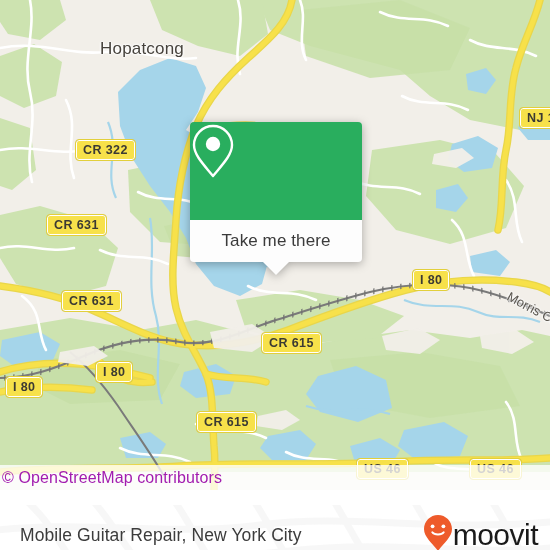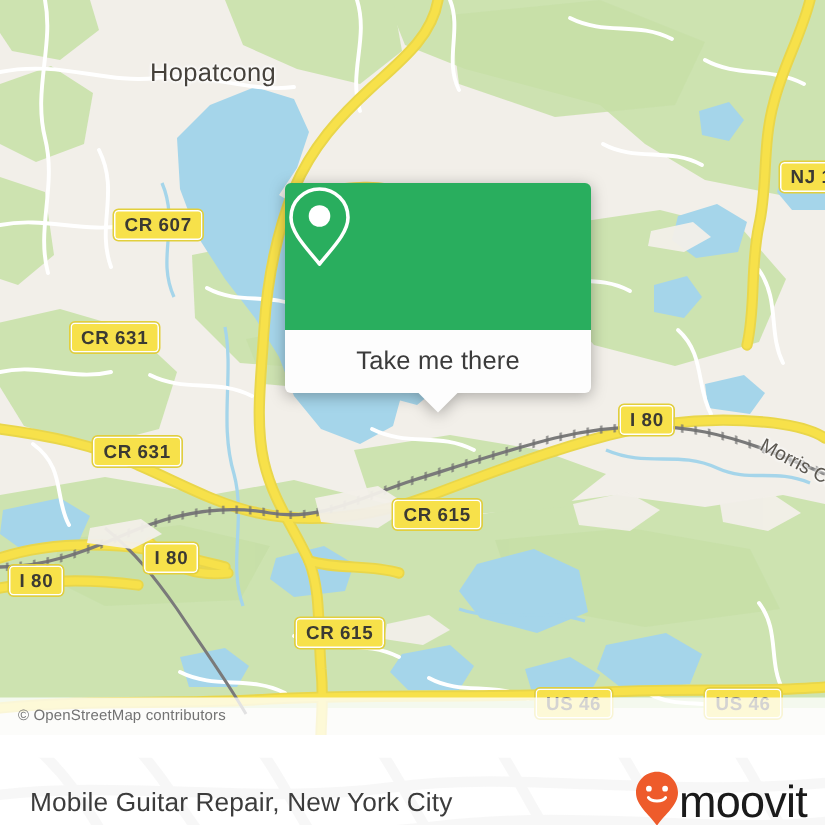--- a/index.html
+++ b/index.html
@@ -60,31 +60,31 @@
 
   
   #attribution {
     position: absolute;
     left: 0; bottom: 0;
     width: 550px; height: 25px;
     background: rgba(255,255,255,.78);
     display: flex; align-items: center;
   }
   #attribution span {
-    font-size: 10px;
-    color: #737373;
-    padding-left: 12px;
+    font-size: 16px;
+    color: #a21caf;
+    padding-left: 2px;
     letter-spacing: .1px;
   }
 
   
   #popup {
     position: absolute;
     left: 190px; top: 122px;
-    width: 204px;
+    width: 172px;
     filter: drop-shadow(0 2px 5px rgba(0,0,0,.30));
   }
   #popup-head {
     height: 98px;
     background: #29ae5e;
     border-radius: 4px 4px 0 0;
     display: flex; align-items: center; justify-content: center;
   }
   #popup-foot {
     height: 42px;
@@ -294,21 +294,21 @@
         <path d="M434,154 L462,148 L474,158 L456,168 L432,164 Z"></path>
         <path d="M480,336 L516,330 L534,342 L512,354 L482,348 Z"></path>
         <path d="M258,416 L286,410 L300,420 L282,430 L256,426 Z"></path>
       </g>
     </svg>
 
     <div class="map-label" style="left:100px; top:39px;">Hopatcong</div>
 
     <div class="canal-label" style="left:508px; top:288px; transform: rotate(28deg);">Morris Can</div>
 
-    <div class="shield" style="left:76px; top:140px;">CR 607</div>
+    <div class="shield" style="left:76px; top:140px;">CR 322</div>
     <div class="shield" style="left:47px; top:215px;">CR 631</div>
     <div class="shield" style="left:62px; top:291px;">CR 631</div>
     <div class="shield" style="left:96px; top:362px;">I 80</div>
     <div class="shield" style="left:6px; top:377px;">I 80</div>
     <div class="shield" style="left:413px; top:270px;">I 80</div>
     <div class="shield" style="left:262px; top:333px;">CR 615</div>
     <div class="shield" style="left:197px; top:412px;">CR 615</div>
     <div class="shield" style="left:357px; top:459px;">US 46</div>
     <div class="shield" style="left:470px; top:459px;">US 46</div>
     <div class="shield" style="left:520px; top:108px;">NJ 15</div>

